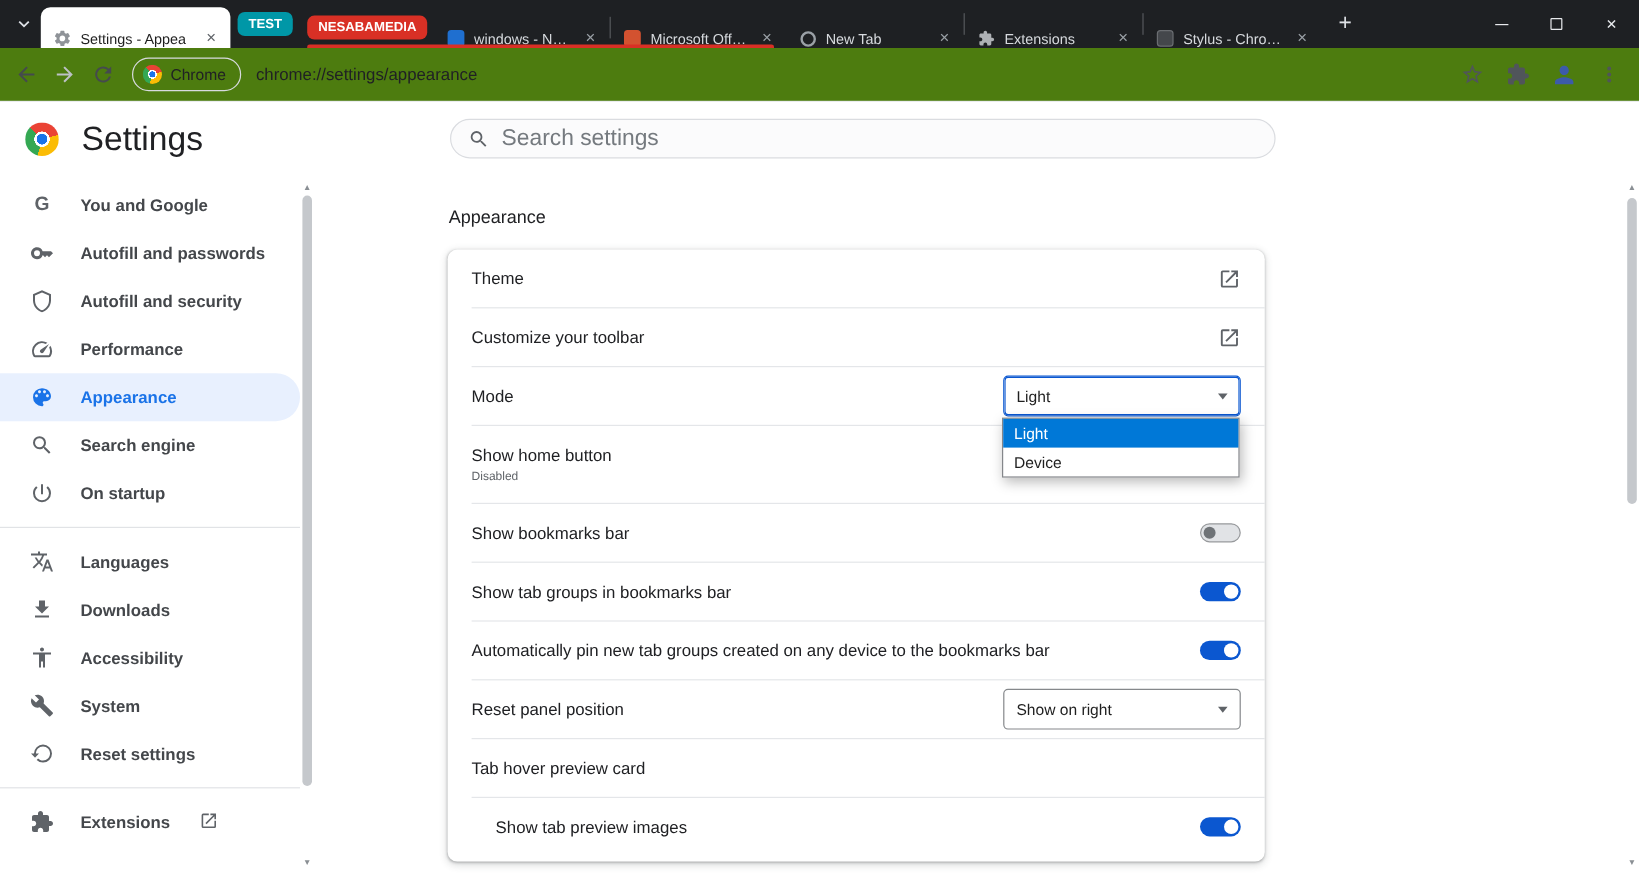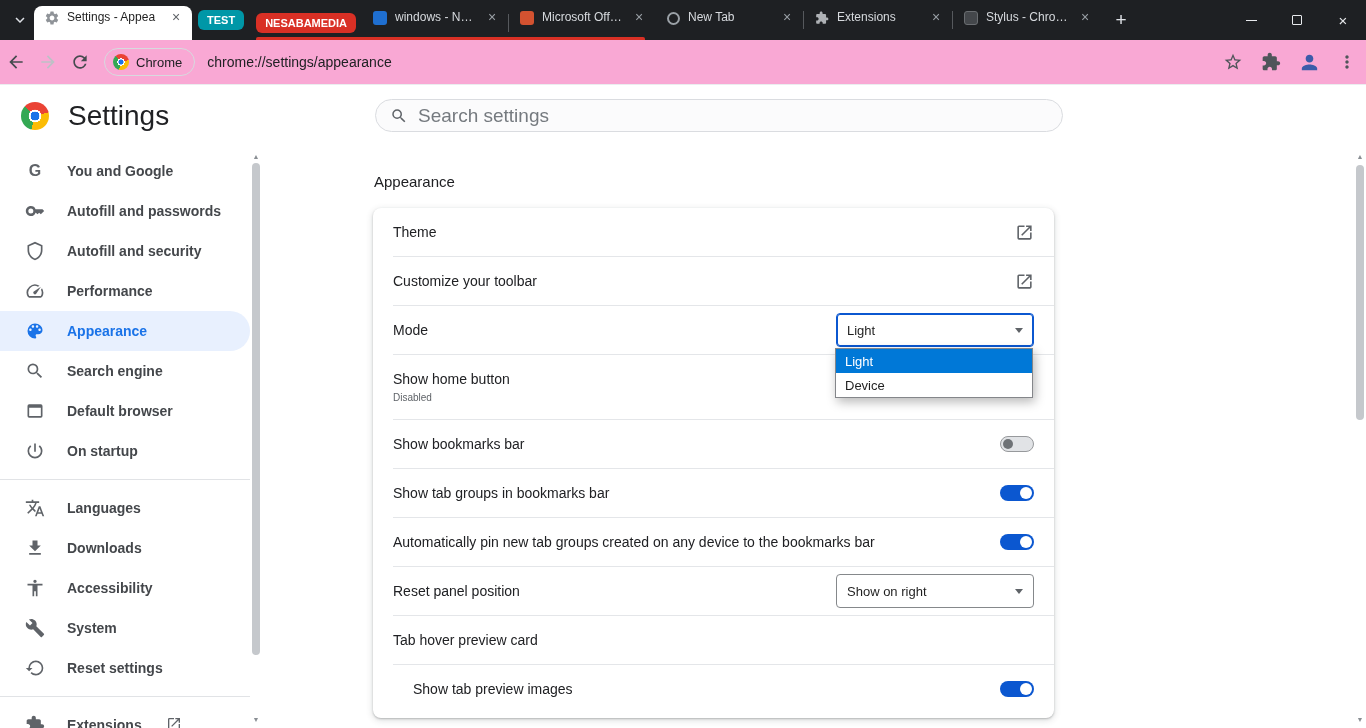--- a/index.html
+++ b/index.html
@@ -5,21 +5,21 @@
   *{margin:0;padding:0;box-sizing:border-box}
   html,body{width:1366px;height:728px;overflow:hidden;background:#fff;
     font-family:"Liberation Sans","DejaVu Sans",sans-serif;}
   .screen{position:relative;width:1366px;height:728px;overflow:hidden;background:#fff}
 
   
   .tabbar{position:absolute;top:0;left:0;right:0;height:40px;background:#1e2023;
     display:flex;align-items:flex-end;padding-left:6px}
   .tab-search{align-self:center;width:28px;height:28px;border-radius:50%;display:grid;place-items:center;color:#dee1e6;flex:0 0 auto}
   .tab-search svg{width:18px;height:18px;fill:#dee1e6}
-  .tab{height:34px;display:flex;align-items:flex-start;gap:7px;padding:4px 8px 0 10px;
+  .tab{height:34px;display:flex;align-items:flex-end;gap:7px;padding:12px 8px 0 10px;
     border-radius:8px 8px 0 0;font-size:12px;color:#d7dade;flex:0 0 auto;overflow:hidden}
   .tab .tab-title{flex:1;white-space:nowrap;overflow:hidden;text-overflow:ellipsis;max-width:96px}
   .tab.active{background:#fff;color:#1f1f1f}
   .tab.active .tab-close{color:#5f6368}
   .tab-close{font-size:14px;color:#9aa0a6;width:16px;height:16px;line-height:15px;text-align:center;border-radius:50%;flex:0 0 auto}
   .fav{width:16px;height:16px;flex:0 0 auto;display:grid;place-items:center}
   .fav svg{width:16px;height:16px}
   .fav-gear svg{fill:#8f9398}
   .fav-square{width:14px;height:14px;border-radius:3px}
   .fav-blue{background:#1f6fd0}
@@ -39,22 +39,22 @@
   .newtab-btn{align-self:center;width:28px;height:28px;border-radius:50%;display:grid;place-items:center;
     color:#dee1e6;font-size:19px;margin-left:6px;flex:0 0 auto}
   .tabbar-spacer{flex:1}
   .win-controls{display:flex;height:40px;align-self:flex-start}
   .win-btn{width:46px;height:40px;display:grid;place-items:center;color:#e8eaed}
   .min-glyph{width:11px;height:1px;background:#e8eaed;display:block}
   .max-glyph{width:10px;height:10px;border:1px solid #e8eaed;display:block;border-radius:1px}
   .close-glyph{font-size:15px;line-height:1}
 
   
-  .navbar{position:absolute;top:40px;left:0;right:0;height:45px;background:#f9a8d4;
-    display:flex;align-items:center;padding:0 0;border-bottom:1px solid #ebedef}
+  .navbar{position:absolute;top:40px;left:0;right:0;height:45px;background:#4d7c0f;
+    display:flex;align-items:center;padding:0 6px;border-bottom:1px solid #ebedef}
   .nav-btn{width:32px;height:32px;border-radius:50%;display:grid;place-items:center;flex:0 0 auto}
   .nav-btn svg{width:20px;height:20px;fill:#454a4e}
   .nav-btn.disabled svg{fill:#bdc1c6}
   .chrome-pill{display:flex;align-items:center;gap:7px;height:28px;padding:0 12px 0 8px;
     border:1px solid #d7dade;border-radius:14px;margin-left:8px;flex:0 0 auto}
   .chrome-pill-label{font-size:13px;color:#202124}
   .chrome-logo{width:16px;height:16px;border-radius:50%;
     background:
       radial-gradient(circle at 50% 50%, #1a73e8 0 22%, #fff 23% 32%, rgba(0,0,0,0) 33%),
       conic-gradient(from -45deg, #ea4335 0 120deg, #fbbc05 120deg 240deg, #34a853 240deg 360deg);}
@@ -306,26 +306,20 @@
         <span>Appearance</span>
       </div>
       <div class="side-item">
         <svg viewBox="0 0 24 24">
             <path d="M15.5 14h-.79l-.28-.27A6.47 6.47 0 0 0 16 9.5 6.5 6.5 0 1 0 9.5 16c1.61 0 3.09-.59 4.23-1.57l.27.28v.79l5 4.99L20.49 19l-4.99-5zm-6 0C7.01 14 5 11.99 5 9.5S7.01 5 9.5 5 14 7.01 14 9.5 11.99 14 9.5 14z"></path>
           </svg>
         <span>Search engine</span>
       </div>
       <div class="side-item">
         <svg viewBox="0 0 24 24">
-            <path d="M19 4H5a2 2 0 0 0-2 2v12a2 2 0 0 0 2 2h14a2 2 0 0 0 2-2V6a2 2 0 0 0-2-2zm0 14H5V8h14v10z"></path>
-          </svg>
-        <span>Default browser</span>
-      </div>
-      <div class="side-item">
-        <svg viewBox="0 0 24 24">
             <path d="M13 3h-2v10h2V3zm4.83 2.17-1.42 1.42A6.92 6.92 0 0 1 19 12a7 7 0 1 1-14 0c0-2.21 1.03-4.17 2.58-5.42L6.17 5.17A8.93 8.93 0 0 0 3 12a9 9 0 0 0 18 0c0-2.74-1.23-5.18-3.17-6.83z"></path>
           </svg>
         <span>On startup</span>
       </div>
 
       <div class="side-div"></div>
 
       <div class="side-item">
         <svg viewBox="0 0 24 24">
             <path d="M12.87 15.07l-2.54-2.51.03-.03A17.52 17.52 0 0 0 14.07 6H17V4h-7V2H8v2H1v2h11.17C11.5 7.92 10.44 9.75 9 11.35 8.07 10.32 7.3 9.19 6.69 8h-2c.73 1.63 1.73 3.17 2.98 4.56l-5.09 5.02L4 19l5-5 3.11 3.11.76-2.04zM18.5 10h-2L12 22h2l1.12-3h4.75L21 22h2l-4.5-12zm-2.62 7 1.62-4.33L19.12 17h-3.24z"></path>

